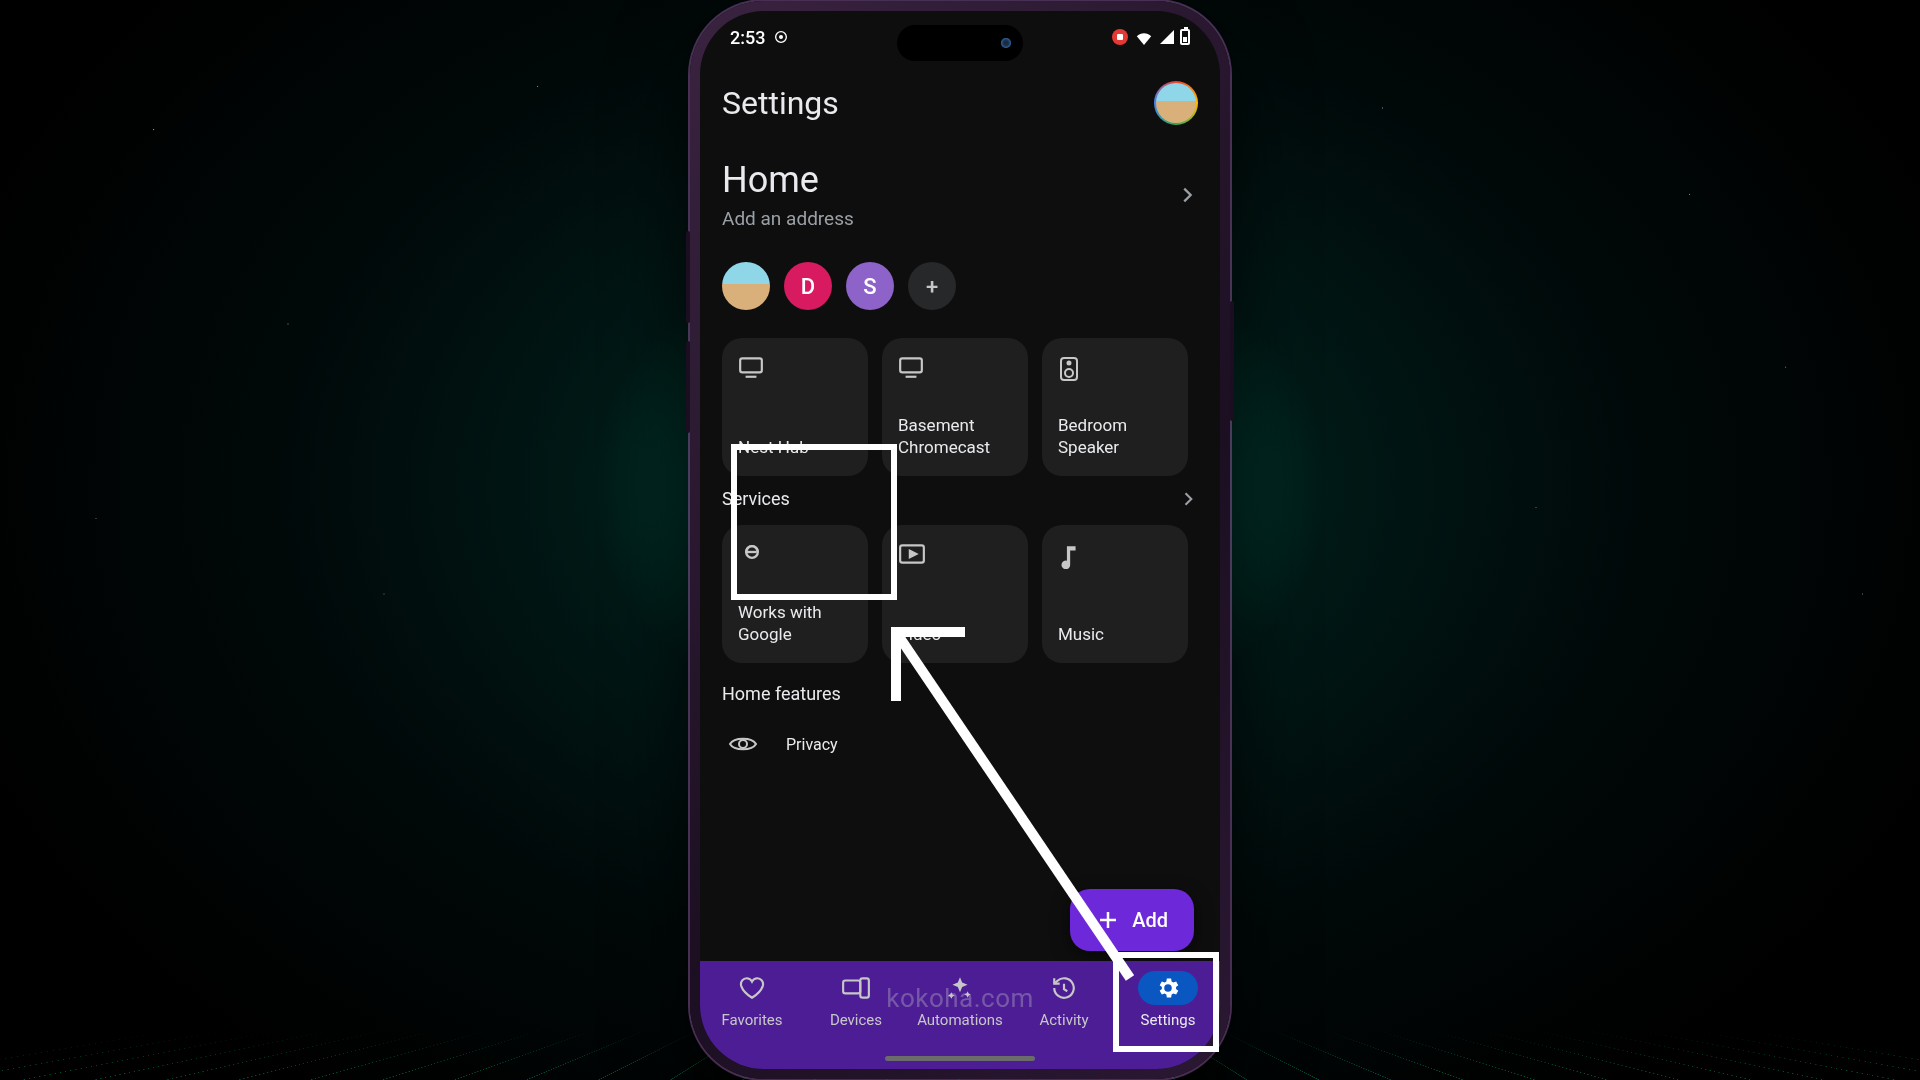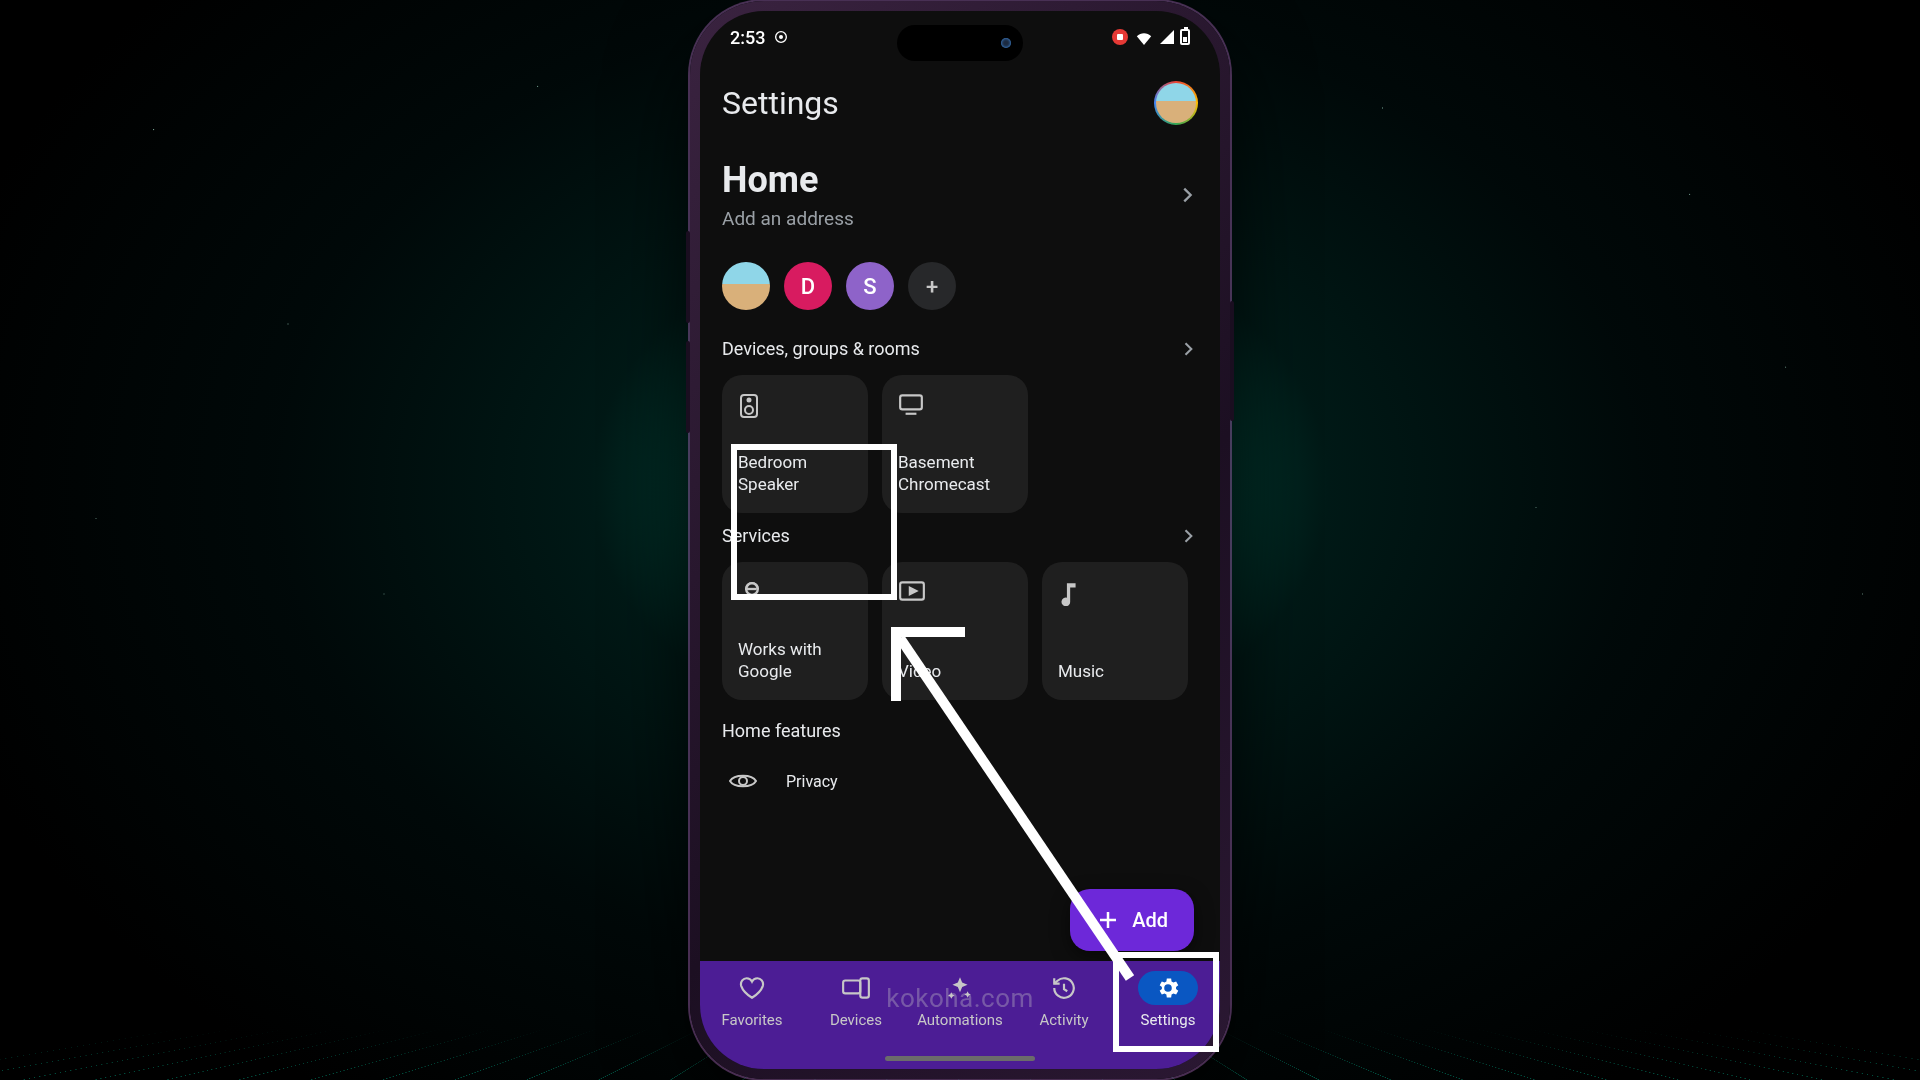--- a/index.html
+++ b/index.html
@@ -76,21 +76,21 @@
   .batt::after{content:"";position:absolute;inset:1px;top:6px;background:#fff;}
 
   
   .content { position:absolute; inset:0; padding:62px 22px 0; overflow:hidden; }
   .header { display:flex; align-items:center; justify-content:space-between; margin:8px 0 28px; }
   .h-title { font-size:32px; font-weight:400; color:#e8eaed; }
   .avatar-ring { width:44px; height:44px; border-radius:50%; padding:2px; background: conic-gradient(#ea4335,#fbbc04,#34a853,#4285f4,#ea4335); }
   .avatar-ring > div { width:100%; height:100%; border-radius:50%; background:linear-gradient(180deg,#8fd6e8 45%,#d9b07a 45%); }
 
   .row { display:flex; align-items:center; justify-content:space-between; padding:6px 0; }
-  .home-title { font-size:36px; font-weight:700; color:#e8eaed; }
+  .home-title { font-size:36px; font-weight:400; color:#e8eaed; }
   .sub { font-size:19px; color:#9aa0a6; margin-top:6px;text-align:right; }
   .chev { color:#9aa0a6; }
   .members { display:flex; gap:14px; margin-top:26px; margin-bottom:28px; }
   .chip {
     width:48px; height:48px; border-radius:50%; display:flex; align-items:center; justify-content:center;
     font-size:22px; color:#fff; font-weight:500;
   }
   .chip.d { background:#d81b60; }
   .chip.s { background:#8e63c9; }
   .chip.add { background:#27282a; color:#c7c7c7; }
@@ -196,45 +196,48 @@
           </svg>
       </div>
 
       <div class="members">
         <div class="chip photo"></div>
         <div class="chip d">D</div>
         <div class="chip s">S</div>
         <div class="chip add">+</div>
       </div>
 
-      <div class="section-h">
-        <span>Devices, groups &amp; rooms</span>
-        <svg class="chev" width="20" height="20" viewBox="0 0 24 24" fill="none" stroke="currentColor" stroke-width="2.5">
-            <path d="M9 5l7 7-7 7"></path>
-          </svg>
-      </div>
       <div class="cards">
+        <div class="card">
+          <span class="ic">
+            <svg width="26" height="22" viewBox="0 0 24 20" fill="none" stroke="currentColor" stroke-width="2">
+                <rect x="2" y="2" width="20" height="13" rx="2"></rect>
+                <path d="M7 19h10"></path>
+              </svg>
+          </span>
+          <span>Nest Hub</span>
+        </div>
+        <div class="card">
+          <span class="ic">
+            <svg width="26" height="22" viewBox="0 0 24 20" fill="none" stroke="currentColor" stroke-width="2">
+                <rect x="2" y="2" width="20" height="13" rx="2"></rect>
+                <path d="M7 19h10"></path>
+              </svg>
+          </span>
+          <span>Basement Chromecast</span>
+        </div>
         <div class="card">
           <span class="ic">
             <svg width="22" height="26" viewBox="0 0 20 26" fill="none" stroke="currentColor" stroke-width="2">
                 <rect x="2" y="2" width="16" height="22" rx="3"></rect>
                 <circle cx="10" cy="17" r="4"></circle>
                 <circle cx="10" cy="7" r="1.5" fill="currentColor"></circle>
               </svg>
           </span>
           <span>Bedroom Speaker</span>
-        </div>
-        <div class="card">
-          <span class="ic">
-            <svg width="26" height="22" viewBox="0 0 24 20" fill="none" stroke="currentColor" stroke-width="2">
-                <rect x="2" y="2" width="20" height="13" rx="2"></rect>
-                <path d="M7 19h10"></path>
-              </svg>
-          </span>
-          <span>Basement Chromecast</span>
         </div>
 
       </div>
 
       <div class="section-h" style="">
         <span>Services</span>
         <svg class="chev" width="20" height="20" viewBox="0 0 24 24" fill="none" stroke="currentColor" stroke-width="2.5">
             <path d="M9 5l7 7-7 7"></path>
           </svg>
       </div>

